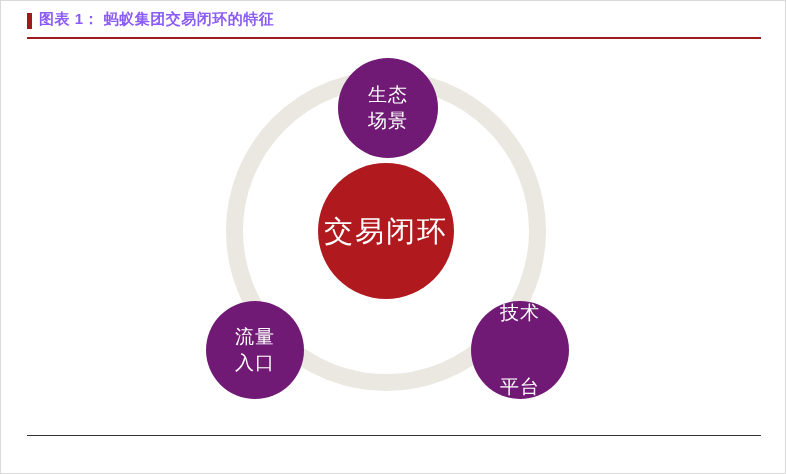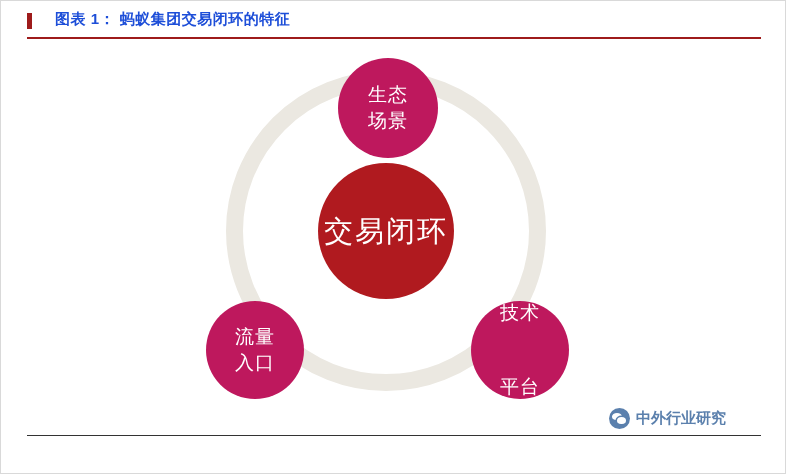--- a/index.html
+++ b/index.html
@@ -39,24 +39,23 @@
     width: 5px;
     height: 16px;
     background: #9e1b1b;
   }
   .title-text {
     position: absolute;
     left: 38px;
     top: 9px;
     font-size: 15px;
     font-weight: bold;
-    color: #1d4ed8;
+    color: #8b5cf6;
     letter-spacing: 0.5px;
     white-space: nowrap;
-    margin-left: 16px;
   }
   .title-rule {
     position: absolute;
     left: 26px;
     top: 36px;
     width: 734px;
     height: 2px;
     background: #9e1b1b;
   }
 
@@ -109,21 +108,21 @@
     align-items: center;
     justify-content: center;
     color: #ffffff;
     font-size: 29px;
     line-height: 1.32;
     letter-spacing: 2px;
   }
   .node {
     position: absolute;
     border-radius: 50%;
-    background: #be185d;
+    background: #701a75;
     display: flex;
     flex-direction: column;
     align-items: center;
     justify-content: center;
     color: #ffffff;
     font-size: 19px;
     line-height: 1.38;
     letter-spacing: 1px;
   }
   .node-top {
@@ -222,20 +221,16 @@
       <span class="line">流量</span>
       <span class="line">入口</span>
     </div>
 
     <div class="node node-right">
       <span class="line">技术</span>
       <span class="line">平台</span>
     </div>
   </div>
 
-  <div class="account">
-    <span class="wechat-icon"></span>
-    <span class="account-name">中外行业研究</span>
-  </div>
 
   <div class="footer-rule"></div>
 
 </div>
 
 </body></html>

